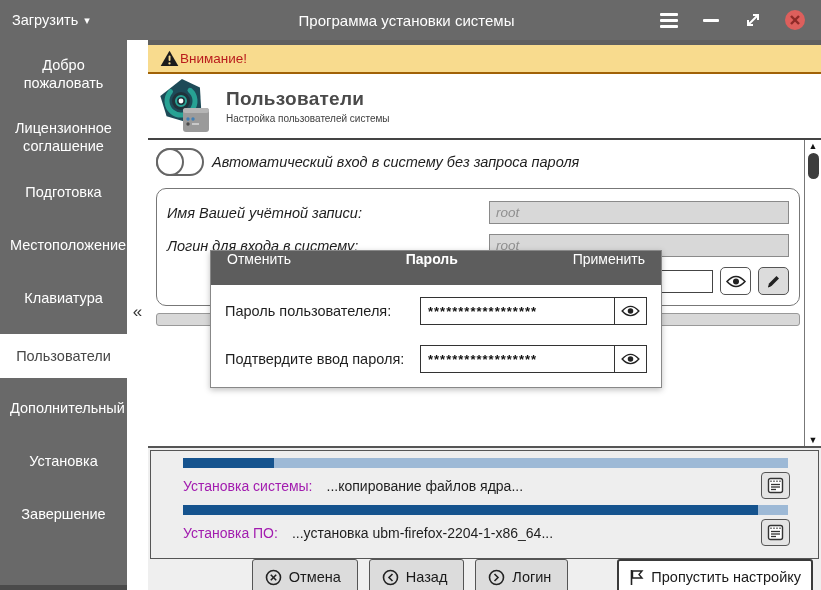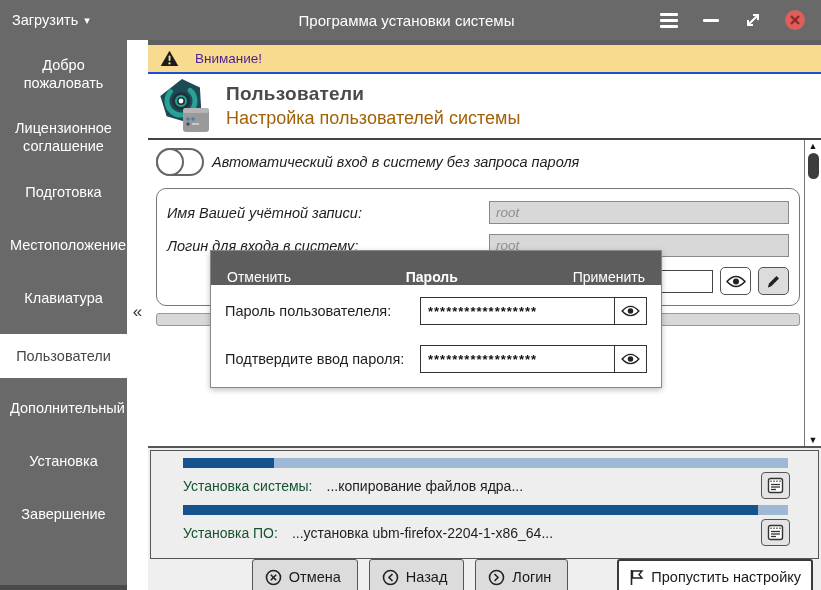--- a/index.html
+++ b/index.html
@@ -28,26 +28,26 @@
   .side-item.single { margin-bottom:19px; }
   .side-item.active { background:#fff; color:#474747; padding-top:13px; padding-bottom:13px; margin-bottom:13px; }
   .side-bottom { position:absolute; left:0; right:0; bottom:0; height:5px; background:#4a4a4a; }
 
   .collapse-strip { width:21px; background:#fff; position:relative; }
   .collapse-btn { position:absolute; top:262px; left:0; width:21px; text-align:center; font-size:17px; color:#333; cursor:pointer; }
 
   
   .main { flex:1; display:flex; flex-direction:column; background:#efefef; min-width:0; position:relative; }
   .dark-strip { height:5px; background:#5f5f5f; flex:0 0 5px; }
-  .warning { height:29px; flex:0 0 29px; background:#f8db8e; border-bottom:2px solid #1d4ed8; display:flex; align-items:center; gap:16px; padding:0 12px; font-size:13.5px; color:#4c1d95; }
+  .warning { height:29px; flex:0 0 29px; background:#f8db8e; border-bottom:2px solid #a16207; display:flex; align-items:center; gap:1px; padding:0 12px; font-size:13.5px; color:#b91c1c; }
   .page-header { height:66px; flex:0 0 66px; background:#fff; display:flex; align-items:center; gap:12px; padding:0 8px; border-bottom:2px solid #444; }
   .logo { width:58px; height:58px; position:relative; flex:0 0 58px; }
   .ph-text { display:flex; flex-direction:column; gap:3px; }
   .ph-title { font-size:19px; color:#4a4a4a; font-weight:bold; letter-spacing:.3px; }
-  .ph-sub { font-size:18px; color:#a16207; }
+  .ph-sub { font-size:10px; color:#404040; }
 
   
   .viewport { flex:0 0 308px; height:308px; background:#fff; border-bottom:2px solid #555; position:relative; overflow:hidden; }
   .vp-inner { position:absolute; left:0; top:0; right:17px; bottom:0;font-style:italic; }
   .toggle-row { display:flex; align-items:center; gap:8px; padding:8px 0 6px 8px; }
   .toggle { width:48px; height:28px; border:2px solid #666; border-radius:15px; background:#fff; position:relative; flex:0 0 48px; cursor:pointer; }
   .toggle .knob { position:absolute; left:-2px; top:-2px; width:28px; height:28px; border-radius:50%; background:#fff; border:2px solid #666; }
   .toggle-label { font-size:14.5px; color:#1e1e1e; }
 
   .groupbox { margin:6px 4px 0 8px; border:1.5px solid #777; border-radius:10px; padding:12px 10px 10px 10px; }
@@ -62,37 +62,37 @@
   .strength-bar { margin:7px 4px 0 8px; height:13px; background:#d8d8d8; border:1px solid #999; border-radius:3px; }
 
   
   .scrollbar { position:absolute; top:0; right:0; bottom:0; width:17px; background:#fff; border-left:1px solid #777; display:flex; flex-direction:column; align-items:center; }
   .sb-arrow { font-size:9px; color:#111; line-height:12px; height:12px; cursor:pointer; }
   .sb-thumb { width:11px; height:26px; background:#3d3d3d; border-radius:6px; margin-top:1px; cursor:pointer; }
   .sb-space { flex:1; }
 
   
   .modal { position:absolute; left:62px; top:110px; width:452px; background:#fff; border:1px solid #888; box-shadow:0 2px 6px rgba(0,0,0,.25); z-index:5; }
-  .modal-head { height:34px; background:#5d5d5d; color:#fff; display:flex; align-items:flex-end; justify-content:space-between; padding:0 16px; font-size:14px; }
+  .modal-head { height:34px; background:#5d5d5d; color:#fff; display:flex; align-items:flex-start; justify-content:space-between; padding:0 16px; font-size:14px; }
   .mh-title { font-weight:bold; }
   .mh-btn { cursor:pointer; }
   .modal-body { padding:12px 14px 14px 14px; }
   .m-row { display:flex; align-items:center; margin-bottom:20px; }
   .m-row:last-child { margin-bottom:0; }
   .m-label { flex:0 0 195px; font-size:14.5px; color:#1e1e1e; }
   .m-field { flex:1; height:28px; border:1.5px solid #333; display:flex; align-items:center; }
   .m-value { flex:1; padding:0 7px; font-size:13px; letter-spacing:1px; color:#111; font-weight:bold; overflow:hidden; white-space:nowrap; }
   .m-eye { flex:0 0 32px; height:100%; border-left:1.5px solid #333; display:flex; align-items:center; justify-content:center; cursor:pointer; }
 
   
   .progress-panel { margin:2px 2px 0 2px; border:1px solid #555; background:#eeeeee; padding:7px 0 6px 0; }
   .p-bar { height:10px; margin:0 30px 0 32px; background:#9db9d6; position:relative; }
   .p-fill { position:absolute; left:0; top:0; bottom:0; background:#15538e; }
   .p-row { display:flex; align-items:center; margin:4px 28px 6px 32px; }
-  .p-label { font-size:14px; color:#14532d; }
+  .p-label { font-size:14px; color:#a21caf; }
   .p-status { font-size:14px; color:#1e1e1e; margin-left:14px; }
   .log-btn { margin-left:auto; width:29px; height:27px; border:1.5px solid #555; border-radius:4px; background:#e4e4e4; display:flex; align-items:center; justify-content:center; cursor:pointer; }
 
   
   .footer-row { height:46px; display:flex; align-items:center; justify-content:flex-end; padding:0 8px; gap:11px; }
   .btn { height:36px; padding:0 16px 0 12px; background:#dcdcdc; border:1.5px solid #555; border-radius:3px; display:flex; align-items:center; gap:7px; font-size:14.5px; color:#1a1a1a; cursor:pointer; }
   .btn-skip { background:#fff; border:2px solid #3a3a3a; margin-left:38px; padding:0 10px; }
   .bottom-line { height:2px; background:#2e2e2e; margin:2px 0 0 0; }
   .bottom-gap { flex:1; background:#e9e9e9; }
 

